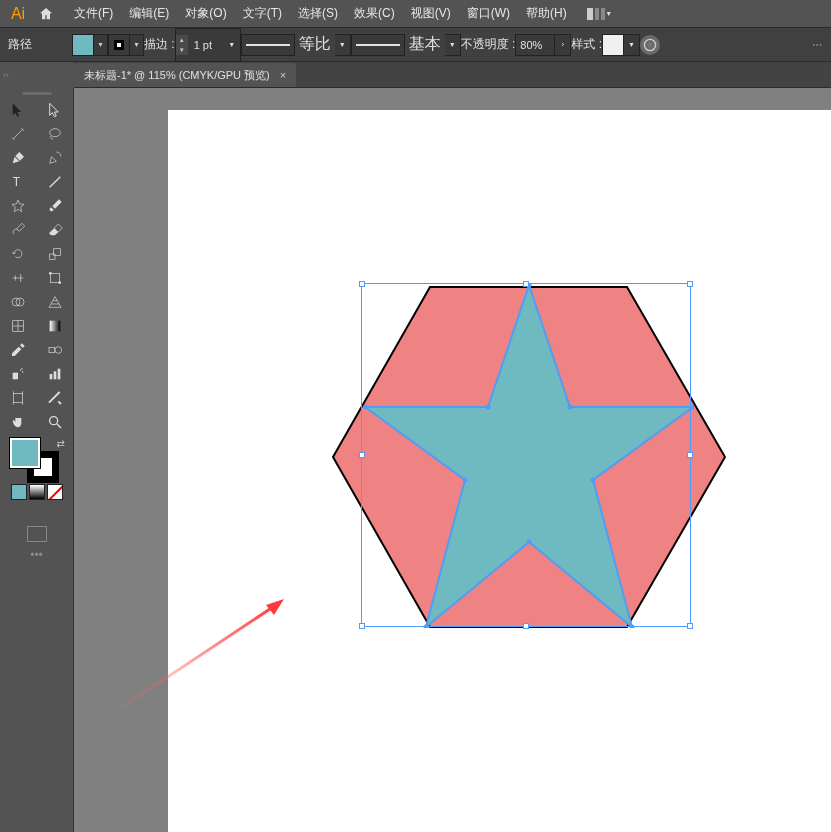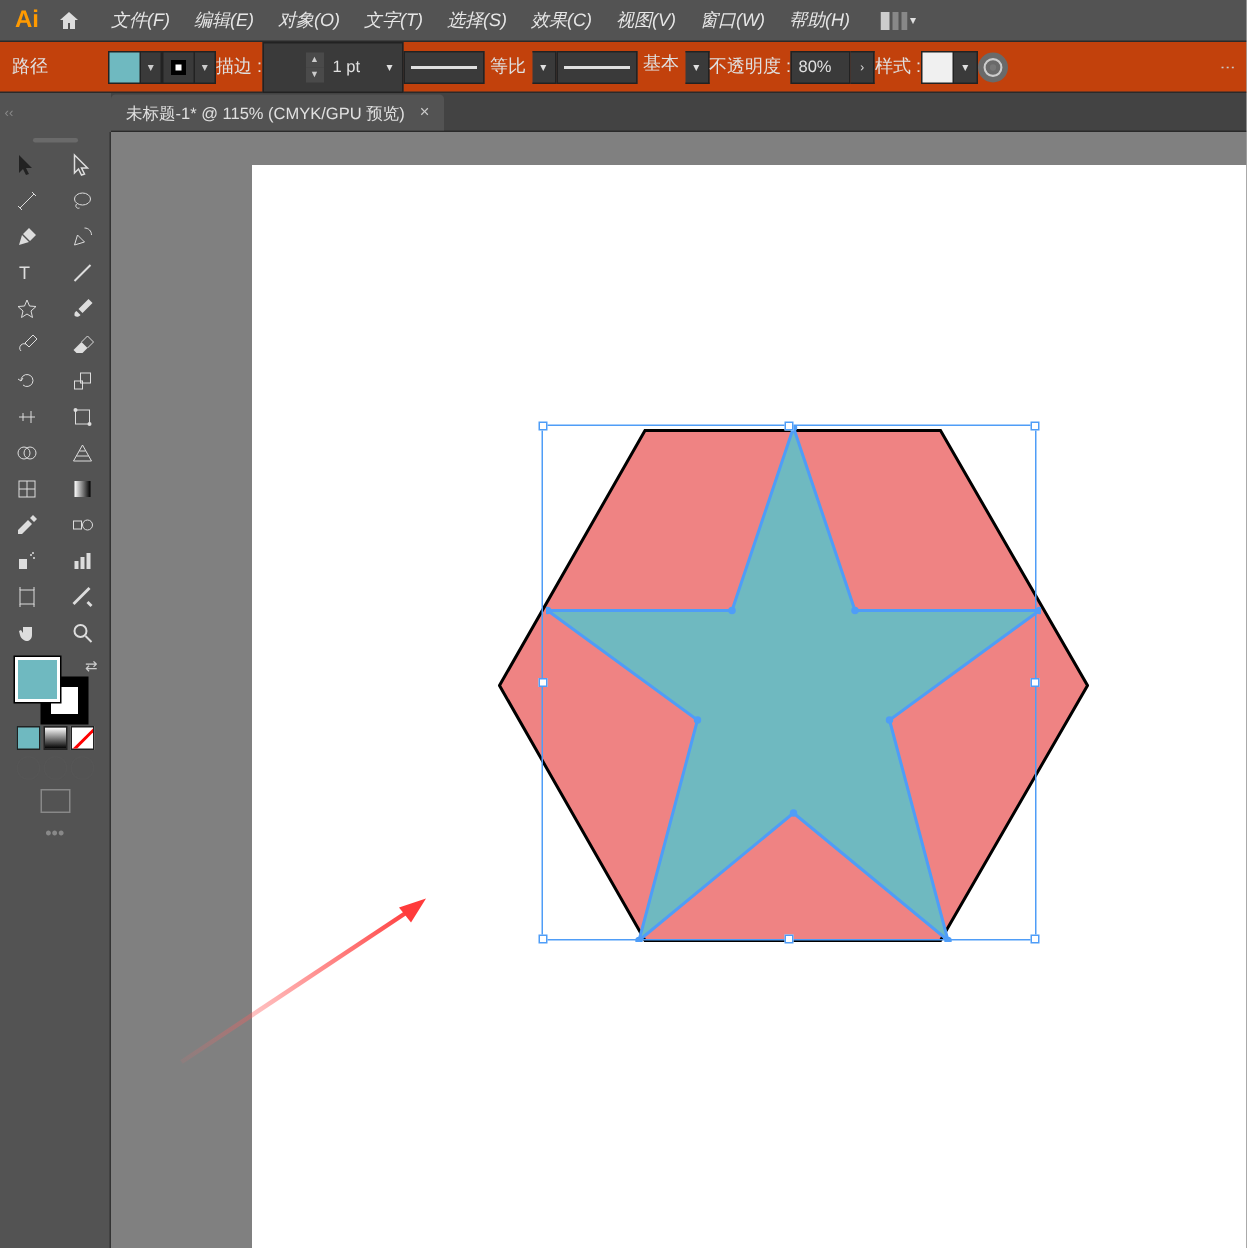--- a/index.html
+++ b/index.html
@@ -1,40 +1,40 @@
 <!DOCTYPE html>
 <html><head>
 <meta charset="utf-8">
 <style>
 * { margin:0; padding:0; box-sizing:border-box; font-family:"Microsoft YaHei",sans-serif; }
 body { background:#535353; width:831px; height:832px; overflow:hidden; position:relative; font-size:12px; color:#e0e0e0; }
 
 
 .menubar { height:28px; background:#535353; display:flex; align-items:center; padding:0 4px; border-bottom:1px solid #2a2a2a; }
-.logo { width:28px; height:28px; display:flex; align-items:center; justify-content:center; color:#ff9a00; font-weight:bold; font-size:16px; }
+.logo { width:28px; height:28px; display:flex; align-items:center; justify-content:center; color:#ff9a00; font-weight:normal; font-size:16px; }
 .home-btn { width:28px; height:28px; display:flex; align-items:center; justify-content:center; color:#ccc; cursor:pointer; }
 .menubar-right { display:flex; align-items:center; margin-left:6px; }
-.menu-item { padding:4px 8px; color:#e6e6e6; cursor:pointer; font-size:12px;font-style:italic; }
+.menu-item { padding:4px 8px; color:#e6e6e6; cursor:pointer; font-size:12px; }
 .panel-icon { width:24px; height:14px; margin-left:12px; display:flex; align-items:center; justify-content:center; cursor:pointer; position:relative; }
 
 
-.controlbar { height:34px; background:#c2410c; display:flex; align-items:center; padding:0 8px; gap:0; border-bottom:1px solid #2a2a2a; }
+.controlbar { height:34px; background:#404040; display:flex; align-items:center; padding:0 8px; gap:0; border-bottom:1px solid #2a2a2a; }
 .ctrl-label { color:#e0e0e0; font-size:12px; }
 .color-swatch { width:22px; height:22px; border:1px solid #222; display:inline-block; cursor:pointer; }
 .dropdown-caret { width:14px; height:22px; display:inline-flex; align-items:center; justify-content:center; color:#ccc; cursor:pointer; font-size:8px; border:1px solid #222; border-left:none; background:#3a3a3a; }
 .swatch-group { display:flex; align-items:center; }
 .stroke-swatch { width:22px; height:22px; border:1px solid #222; display:flex; align-items:center; justify-content:center; background:#3a3a3a; cursor:pointer; }
 .stroke-inner { width:10px; height:10px; background:#fff; border:3px solid #000; }
-.spinner { display:flex; align-items:center; border:1px solid #222; height:34px; background:#3a3a3a;padding-left:28px; }
+.spinner { display:flex; align-items:center; border:1px solid #222; height:34px; background:#3a3a3a; }
 .spinner-btns { display:flex; flex-direction:column; height:20px; }
 .spinner-btn { width:12px; height:10px; display:flex; align-items:center; justify-content:center; font-size:6px; color:#ccc; cursor:pointer; background:#4a4a4a; }
 .spinner-val { padding:0 6px; font-size:11px; color:#e0e0e0; min-width:36px; text-align:left; }
 .line-preview { width:54px; height:22px; border:1px solid #222; background:#3a3a3a; display:flex; align-items:center; padding:0 4px; cursor:pointer; }
 .line-preview .ln { flex:1; height:2px; background:#e0e0e0; }
-.line-txt { font-size:12px; padding:0 4px; }
+.line-txt { font-size:16px; padding:0 4px; }
 .opacity-field { width:40px; height:22px; border:1px solid #222; background:#3a3a3a; color:#e0e0e0; font-size:11px; padding:0 4px; display:flex; align-items:center; }
 .caret-btn { width:16px; height:22px; border:1px solid #222; border-left:none; display:flex; align-items:center; justify-content:center; background:#3a3a3a; font-size:8px; cursor:pointer; }
 .style-swatch { width:22px; height:22px; background:#f0f0f0; border:1px solid #222; cursor:pointer; }
 .round-icon { width:20px; height:20px; border-radius:50%; display:flex; align-items:center; justify-content:center; cursor:pointer; background:#6a6a6a; }
 .three-dots { writing-mode:vertical-rl; font-size:10px; color:#ccc; margin-left:auto; cursor:pointer; }
 
 
 .tabbar { height:26px; background:#434343; display:flex; align-items:flex-end; border-bottom:1px solid #2a2a2a; margin-left:74px; }
 .tab { height:24px; background:#535353; display:flex; align-items:center; padding:0 10px; gap:10px; font-size:11px; color:#e0e0e0; border-radius:3px 3px 0 0; }
 .tab-close { cursor:pointer; font-size:11px; color:#ccc; }

